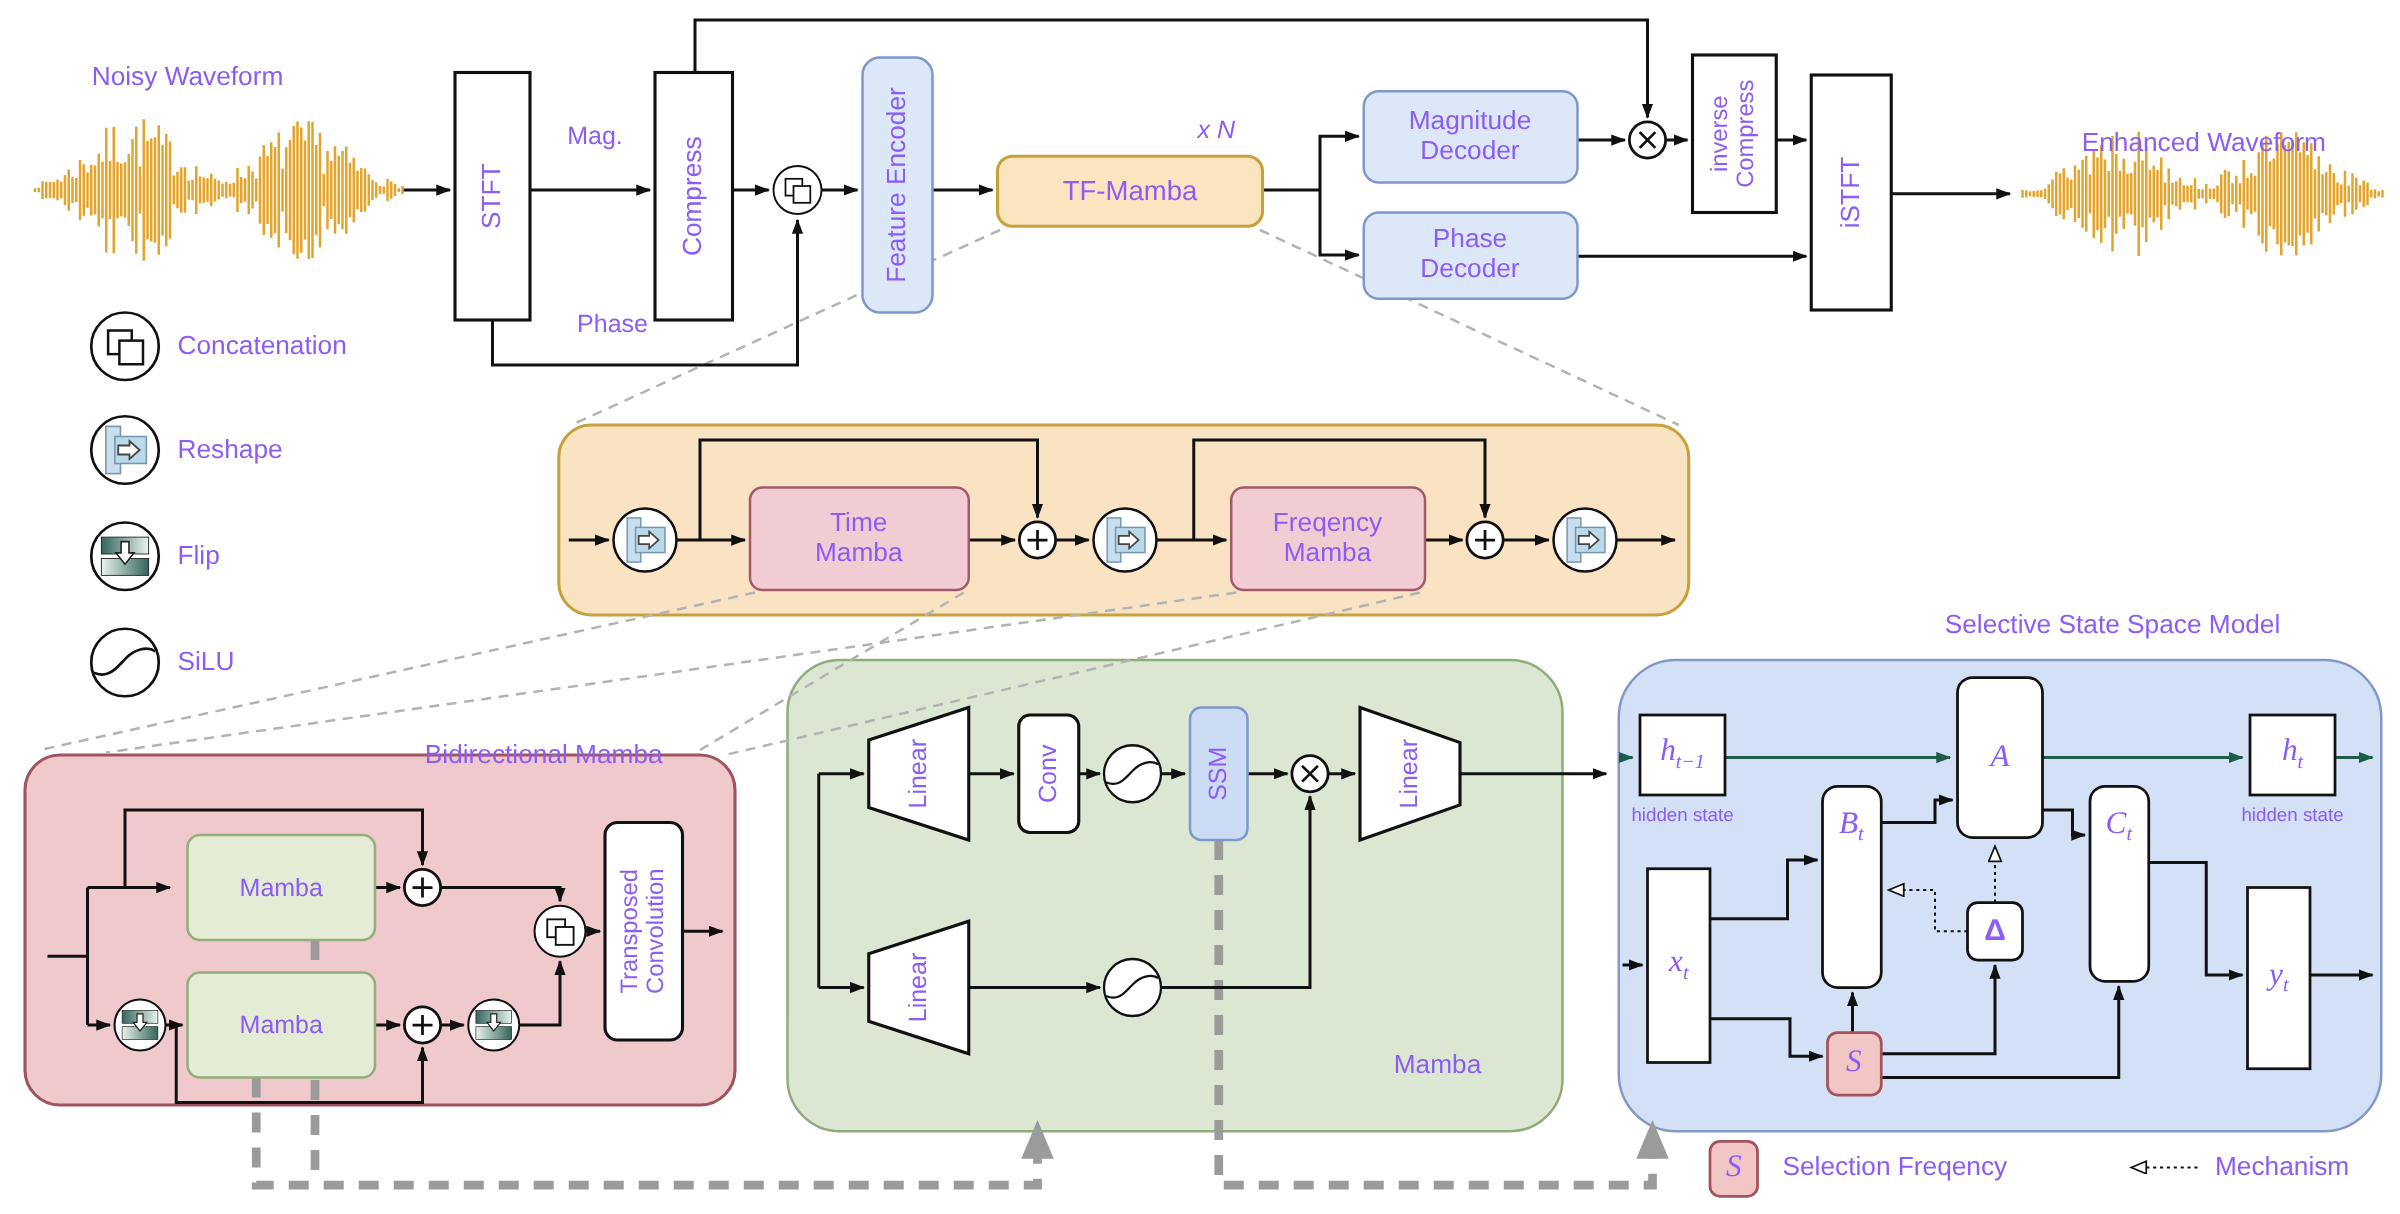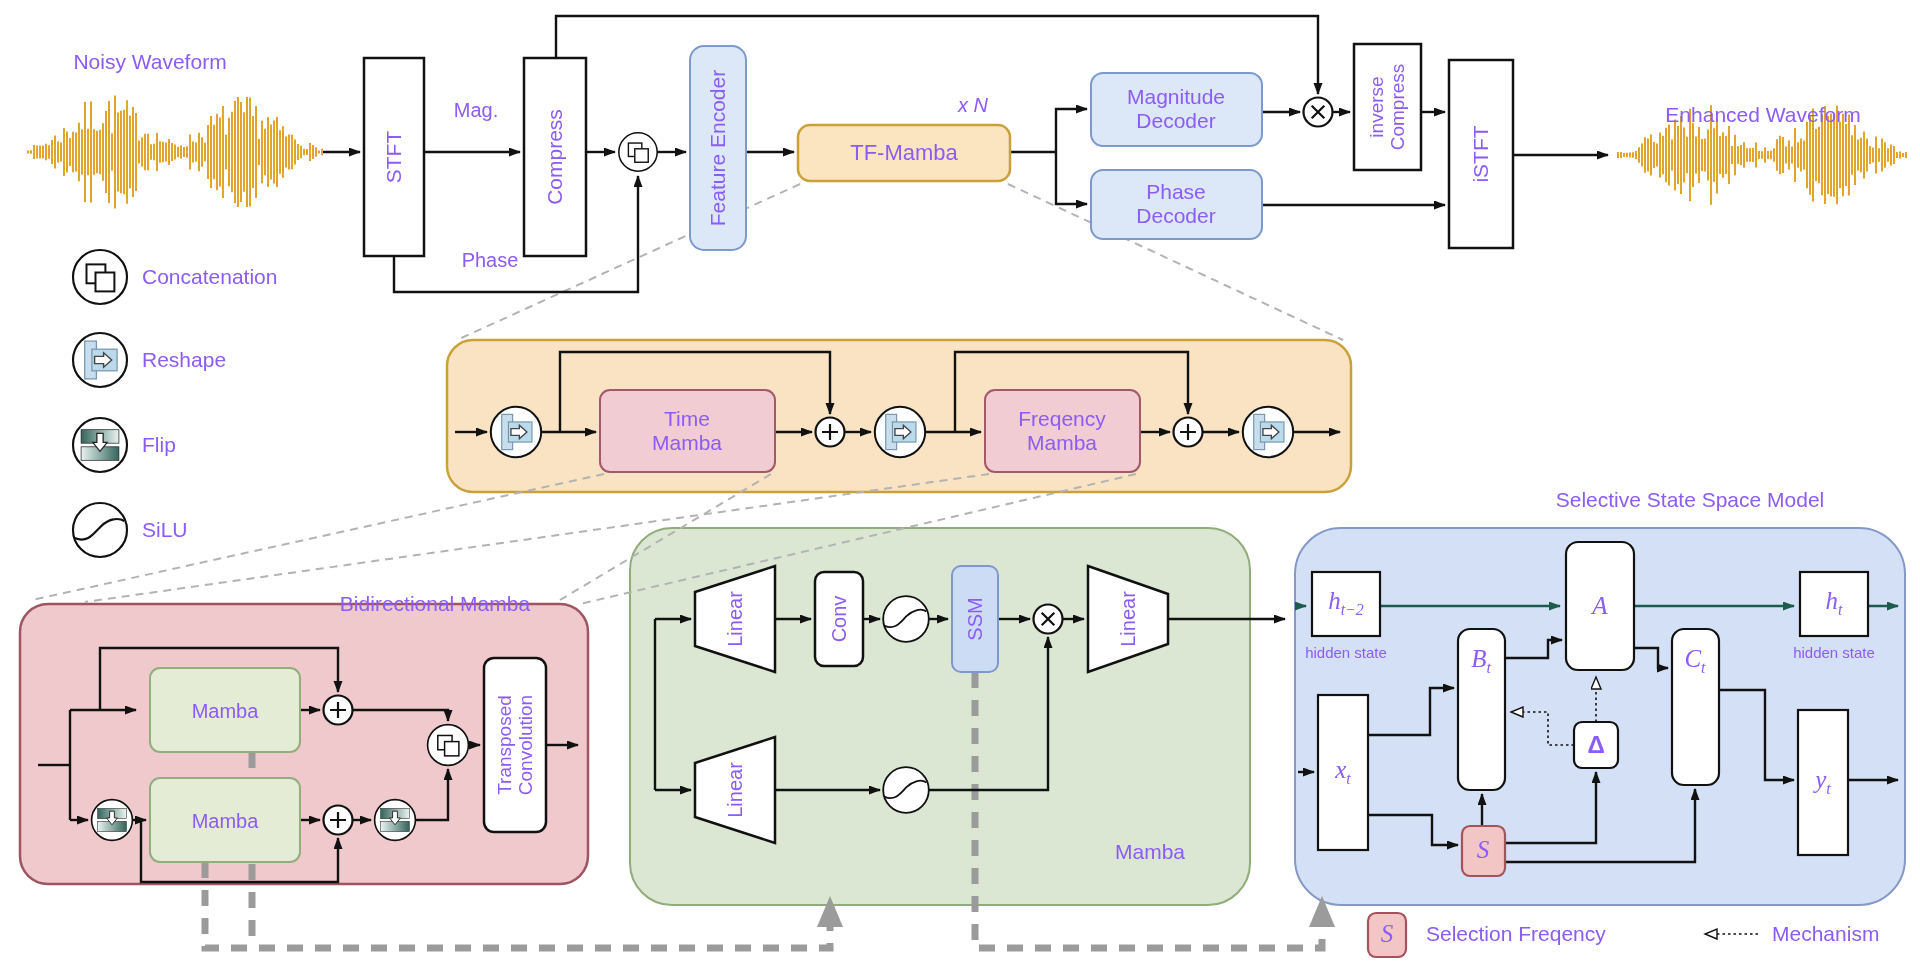--- a/index.html
+++ b/index.html
@@ -289,21 +289,21 @@
 </div>
 
 <div class="lbl title" style="left:1150px;top:852px;">Mamba</div>
 <div class="vlbl" style="left:735px;top:619px;font-size:20px;">Linear</div>
 <div class="vlbl" style="left:839px;top:619px;font-size:20px;">Conv</div>
 <div class="vlbl" style="left:975px;top:619px;font-size:20px;">SSM</div>
 <div class="vlbl" style="left:1128px;top:619px;font-size:20px;">Linear</div>
 <div class="vlbl" style="left:735px;top:790px;font-size:20px;">Linear</div>
 
 <div class="lbl title" style="left:1690px;top:500px;">Selective State Space Model</div>
-<div class="lbl math" style="left:1346px;top:603px;"><span>h</span><sub>t−2</sub></div>
+<div class="lbl math" style="left:1346px;top:603px;"><span>h</span><sub>t−1</sub></div>
 <div class="lbl math" style="left:1834px;top:603px;"><span>h</span><sub>t</sub></div>
 <div class="lbl small" style="left:1346px;top:652px;">hidden state</div>
 <div class="lbl small" style="left:1834px;top:652px;">hidden state</div>
 <div class="lbl math" style="left:1600px;top:606px;">A</div>
 <div class="lbl math" style="left:1481px;top:661px;"><span>B</span><sub>t</sub></div>
 <div class="lbl math" style="left:1695px;top:661px;"><span>C</span><sub>t</sub></div>
 <div class="lbl" style="left:1596px;top:745px;font-size:24px;font-weight:bold;">Δ</div>
 <div class="lbl math" style="left:1343px;top:772px;"><span>x</span><sub>t</sub></div>
 <div class="lbl math" style="left:1823px;top:782px;"><span>y</span><sub>t</sub></div>
 <div class="lbl math" style="left:1483px;top:850px;">S</div>

